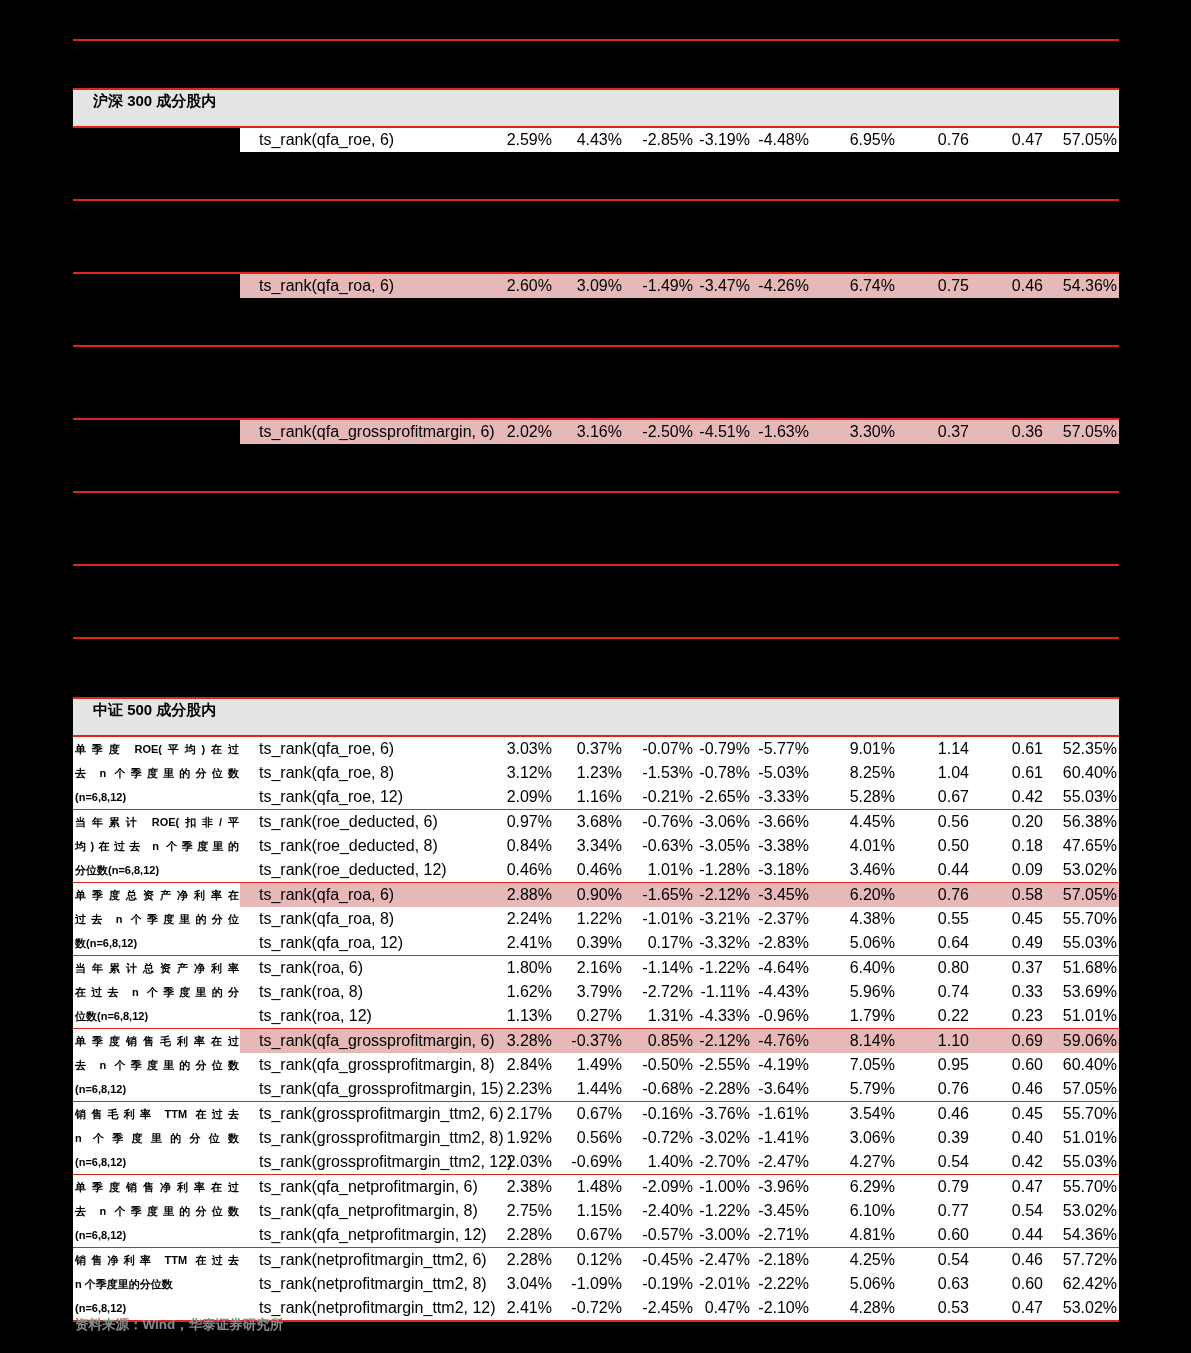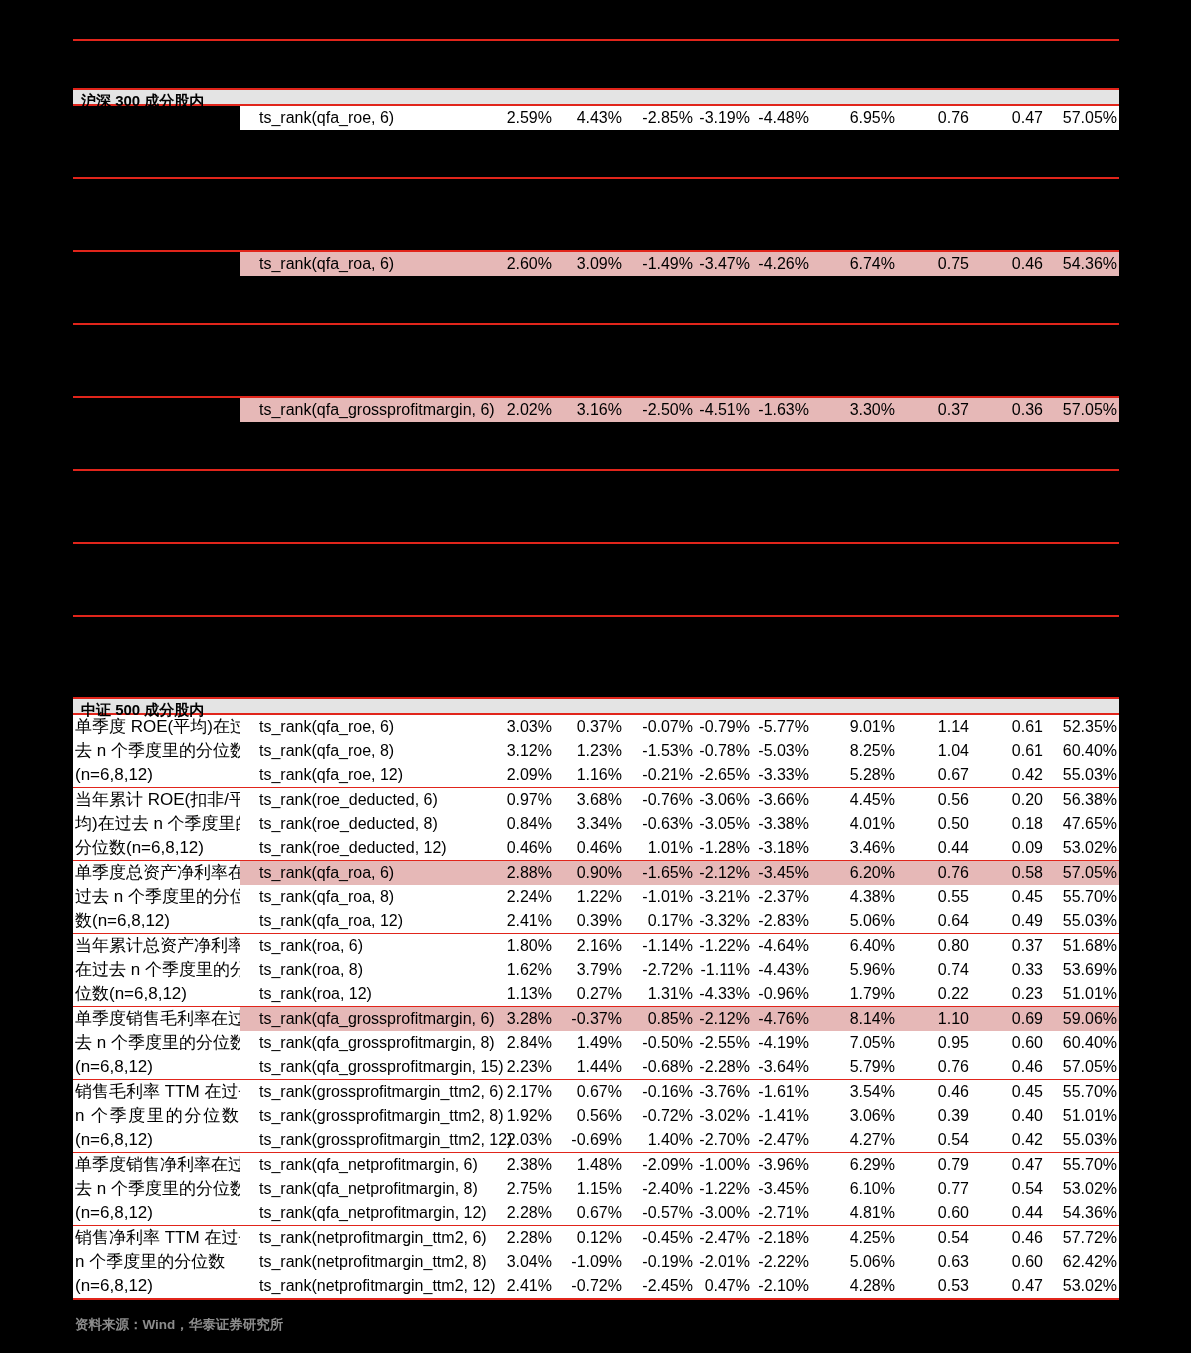--- a/index.html
+++ b/index.html
@@ -1,28 +1,28 @@
 <!DOCTYPE html>
 <html style="--rule: #e1251b; --hdr: #e4e4e4; --hl: #e6b8b7; --src: #8c8c8c;"><head>
 <meta charset="utf-8">
 <style>
 :root{--rule:#e1251b;--hdr:#e4e4e4;--hl:#e6b8b7;--src:#8c8c8c;}
 html,body{margin:0;padding:0;background:#000;}
 body{width:1191px;height:1353px;position:relative;overflow:hidden;font-family:"Liberation Sans",sans-serif;color:#000;}
 .rule{position:absolute;left:73px;width:1046px;height:2px;background:var(--rule);}
 .sec{position:absolute;left:73px;width:1046px;}
-.sec-hdr{box-sizing:border-box;height:18px;border-top:2px solid var(--rule);border-bottom:2px solid var(--rule);background:var(--hdr);font-size:15px;font-weight:bold;line-height:22px;padding-left:8px;font-family:"Liberation Sans",serif;white-space:nowrap;}
+.sec-hdr{box-sizing:border-box;height:40px;border-top:2px solid var(--rule);border-bottom:2px solid var(--rule);background:var(--hdr);font-size:15px;font-weight:bold;line-height:22px;padding-left:20px;font-family:"Liberation Sans",serif;white-space:nowrap;}
 .grp{box-sizing:border-box;height:73px;display:flex;overflow:visible;}
 #s1 .grp{border-bottom:2px solid var(--rule);}
 #s1 .grp:last-child{border-bottom:none;}
 #s2 .grps{background:#fff;}
 #s2 .grp{border-bottom:1px solid var(--rule);}
 #s2 .grp:last-child{border-bottom:2px solid var(--rule);height:74px;}
 .desc{width:167px;flex:none;}
-.dl{box-sizing:border-box;height:24px;line-height:24px;font-size:17px;padding:0 1px 0 2px;white-space:nowrap;overflow:hidden;text-align:justify;text-align-last:justify;font-family:"Liberation Sans",serif;}
+.dl{box-sizing:border-box;height:24px;line-height:24px;font-size:11px;padding:0 1px 0 2px;white-space:nowrap;overflow:hidden;text-align:justify;text-align-last:justify;font-family:"Liberation Sans",serif;font-weight:bold;}
 .dl.last{text-align-last:left;text-align:right;}
 #s2 .grp:last-child .dl:nth-child(2){text-align-last:left;text-align:left;}
 .rows{width:879px;flex:none;}
 .row{display:flex;height:24px;line-height:24px;font-size:16px;}
 .row span{display:block;flex:none;height:24px;white-space:nowrap;box-sizing:border-box;}
 .row .f{width:257px;padding-left:19px;}
 .row .n{text-align:right;padding-right:2px;}
 .w1{width:57px}.w2{width:70px}.w3{width:70px}.w4{width:57px}.w5{width:59px}.w6{width:87px}.w7{width:74px}.w8{width:74px}.w9{width:74px}
 .w3,.w4,.w5{padding-right:1px!important;}
 #s1 .row span{background:#fff;}

